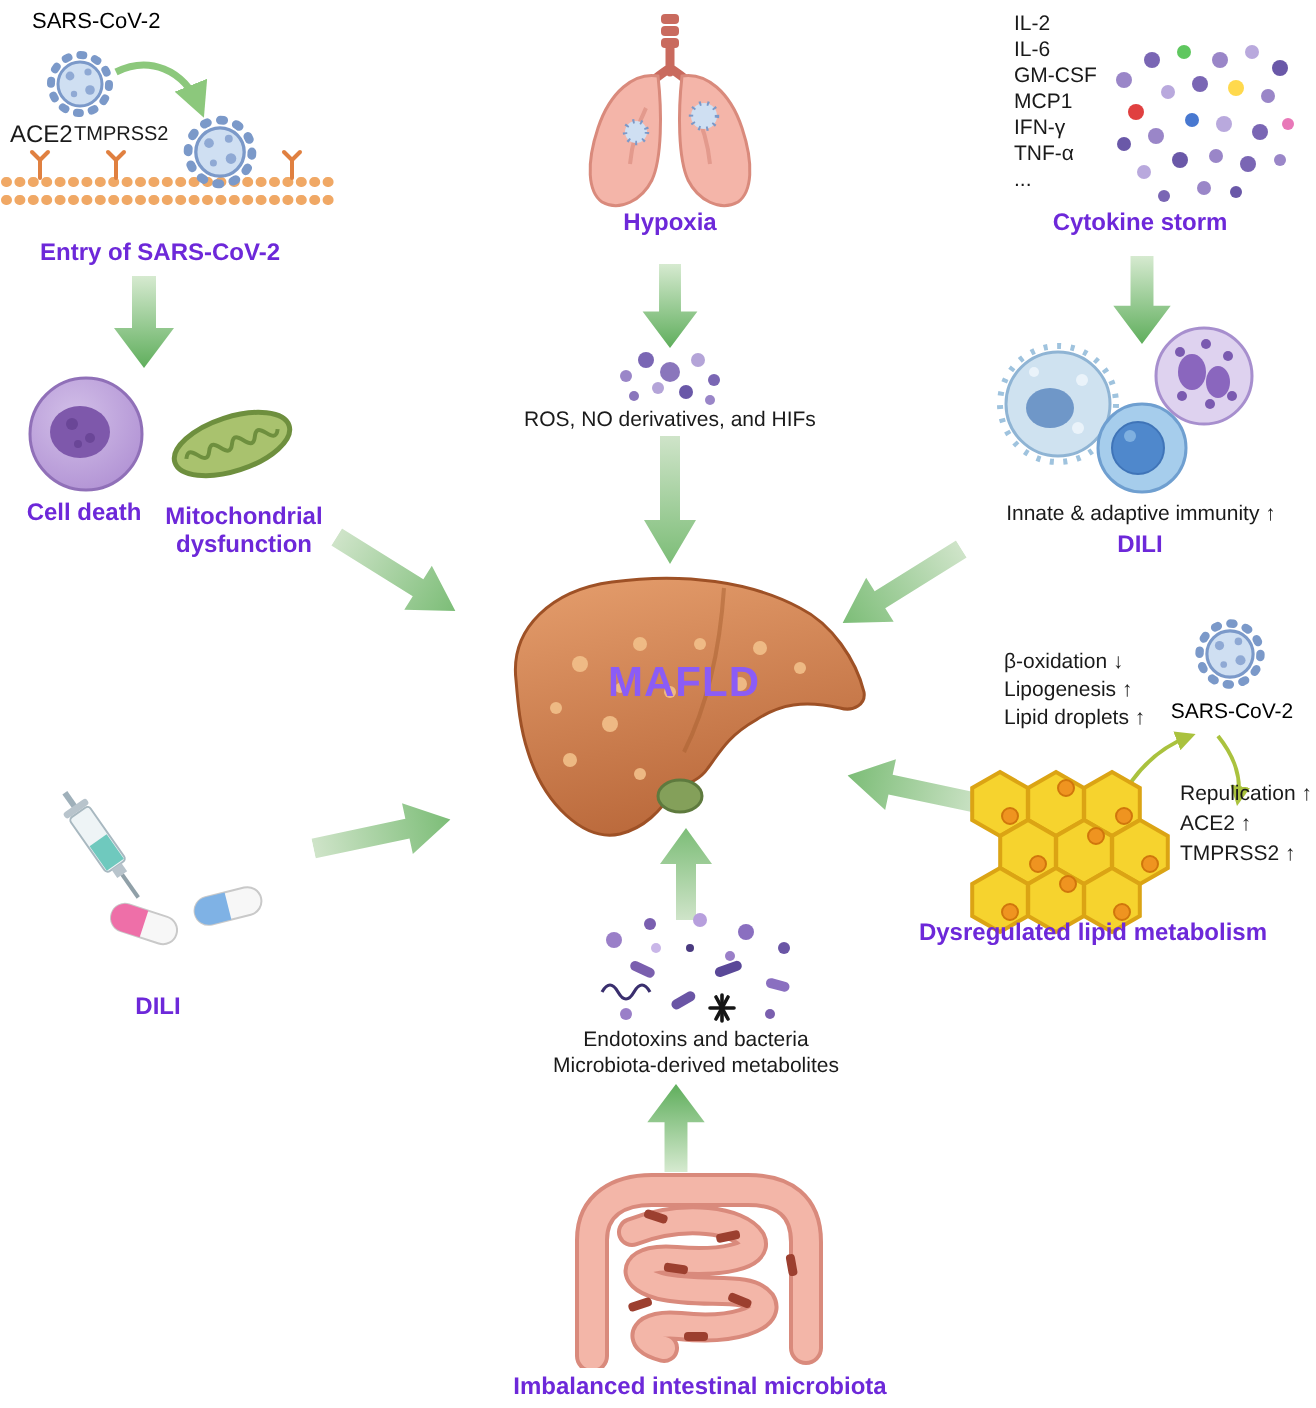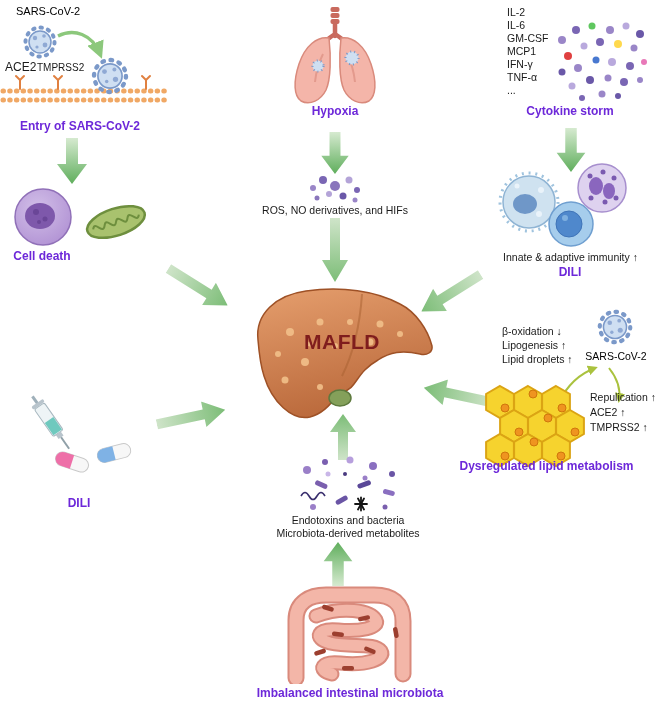--- a/index.html
+++ b/index.html
@@ -2,21 +2,21 @@
 <html><head>
 <meta charset="utf-8">
 <style>
   * { margin:0; padding:0; box-sizing:border-box; }
   html,body { background:#ffffff; }
   body { font-family:"Liberation Sans", sans-serif; color:#111; }
   .canvas { position:relative; width:658px; height:704px; background:#fff; overflow:hidden; }
   .abs { position:absolute; }
   .b12 { font-weight:700; font-size:12px; line-height:14px; color:#6d28d9; }
   .b11 { font-weight:400; font-size:11px; line-height:13px; color:#000; }
-  .b21 { font-weight:700; font-size:21px; letter-spacing:.5px; color:#7f1d1d; }
+  .b21 { font-weight:700; font-size:21px; letter-spacing:.5px; color:#8b5cf6; }
   .t10 { font-size:10.5px; line-height:13px; color:#1a1a1a; }
   .ctr { text-align:center; }
   .cytolist div { font-size:10.5px; line-height:13px; color:#1a1a1a; }
   svg { display:block; }
 </style>
 </head>
 <body>
 
 <div class="canvas">
 
@@ -95,20 +95,21 @@
   </svg>
 
   <svg class="abs" style="left:78px;top:196px" width="76" height="52" viewBox="0 0 76 52">
     <g transform="rotate(-18 38 26)">
       <ellipse cx="38" cy="26" rx="30" ry="13.5" fill="#a9c26e" stroke="#6e8f3e" stroke-width="2.5"></ellipse>
       <path d="M14 26 C18 17,22 35,26 26 C30 17,34 35,38 26 C42 17,46 35,50 26 C54 17,58 35,62 26" fill="none" stroke="#6e8f3e" stroke-width="2"></path>
     </g>
   </svg>
 
   <div class="abs b12 ctr" style="left:6px;top:249px;width:72px">Cell death</div>
+  <div class="abs b12 ctr" style="left:70px;top:251px;width:104px">Mitochondrial dysfunction</div>
 
   <svg class="abs" style="left:285px;top:6px" width="100" height="100" viewBox="0 0 100 100">
     <rect x="45.5" y="1" width="9" height="5" rx="2" fill="#c96a5e"></rect>
     <rect x="45.5" y="7" width="9" height="5" rx="2" fill="#c96a5e"></rect>
     <rect x="45.5" y="13" width="9" height="5" rx="2" fill="#c96a5e"></rect>
     <path d="M50 18 L50 30 M50 28 C44 32 38 36 35 44 M50 28 C56 32 62 36 65 44" stroke="#c96a5e" stroke-width="4.5" fill="none" stroke-linecap="round"></path>
     <path d="M44 32 C 32 30, 20 40, 14 58 C 8 76, 9 90, 16 95 C 25 100, 36 94, 41 84 C 46 73, 46 50, 44 32 Z" fill="#f4b5a9" stroke="#d98a7c" stroke-width="1.5"></path>
     <path d="M56 32 C 68 30, 80 40, 86 58 C 92 76, 91 90, 84 95 C 75 100, 64 94, 59 84 C 54 73, 54 50, 56 32 Z" fill="#f4b5a9" stroke="#d98a7c" stroke-width="1.5"></path>
     <path d="M38 48 C 34 56, 31 66, 30 76 M62 48 C 66 56, 69 66, 70 76" stroke="#e39a8d" stroke-width="2" fill="none"></path>
     <circle cx="33" cy="60" r="5.5" fill="#cfdff2" stroke="#7b99c9" stroke-width="2.2" stroke-dasharray="1 3"></circle>

